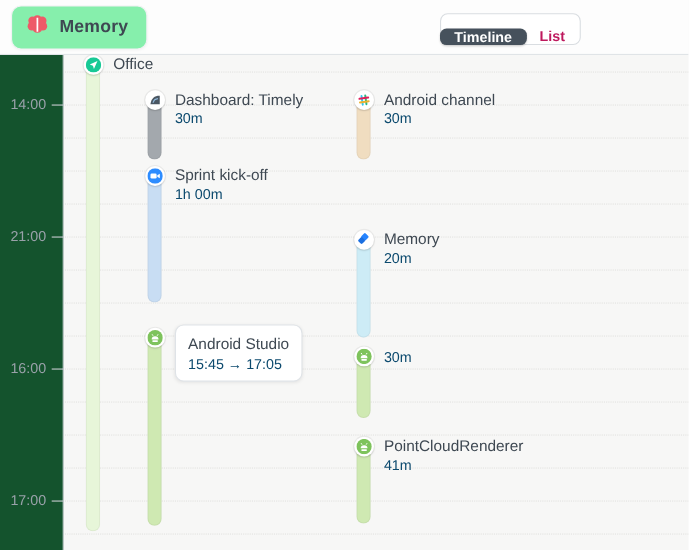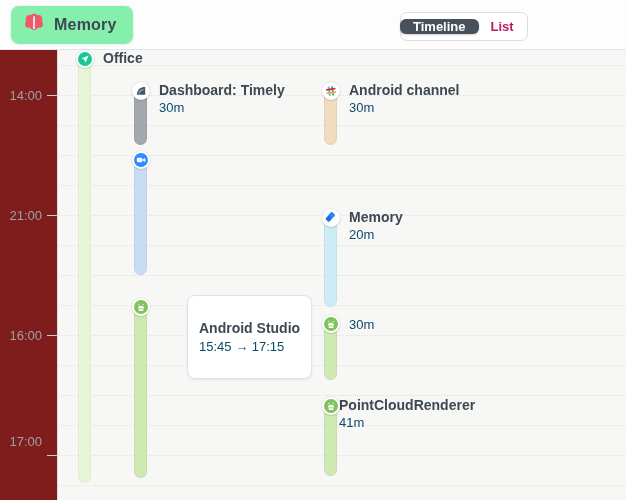--- a/index.html
+++ b/index.html
@@ -9,21 +9,21 @@
     -webkit-font-smoothing:antialiased;
   }
   
   .header{position:absolute;top:0;left:0;width:626px;height:50px;background:#fdfdfd;
           border-bottom:1px solid #e0e4e7;box-sizing:border-box;}
   .logo-card{position:absolute;left:10px;top:5px;height:40px;min-width:124px;
              background:#86efac;border:1px solid #f1f2f4;border-radius:9px;
              display:flex;align-items:center;gap:9px;padding:0 16px 0 12px;
              box-sizing:border-box;box-shadow:0 1px 2px rgba(0,0,0,0.03);}
   .app-title{font-size:16px;font-weight:700;color:#3e4852;letter-spacing:.2px;}
-  .toggle{position:absolute;left:400px;top:12px;height:27px;display:flex;align-items:center;
+  .toggle{position:absolute;left:400px;top:12px;height:27px;display:flex;align-items:flex-end;
           background:#ffffff;border:1px solid #d9dde1;border-radius:7px;}
   .toggle-btn{display:flex;align-items:center;padding:0 13px;font-size:13px;cursor:pointer;
               box-sizing:border-box;}
   .toggle-btn.active{background:#46515c;color:#ffffff;font-weight:700;border-radius:6px;
                      margin:-1px;box-shadow:0 1px 2px rgba(0,0,0,0.2);}
   .toggle-btn.inactive{color:#be185d;font-weight:600;}
   
   .tl{position:absolute;top:50px;left:0;width:626px;height:450px;background:#f7f7f6;}
   .gutter{position:absolute;left:0;top:0;width:58px;height:450px;background:#eef1f5;
           border-right:1px solid #d9dde0;box-sizing:border-box;}
@@ -32,24 +32,24 @@
   .tick{position:absolute;left:47px;width:11px;height:1px;background:#c8ccd1;}
   .gridline{position:absolute;left:59px;right:0;height:0;border-top:1px dotted #e2e2df;}
   
   .bar{position:absolute;width:13px;border-radius:7px;box-sizing:border-box;
        border:1px solid rgba(0,0,0,0.045);cursor:pointer;}
   .evicon{position:absolute;width:18px;height:18px;background:#ffffff;border-radius:50%;
           box-shadow:0 0 0 1px rgba(0,0,0,0.05),0 1px 2px rgba(0,0,0,0.10);
           display:flex;align-items:center;justify-content:center;z-index:3;}
   .evicon svg{display:block;}
   .evlabel{position:absolute;z-index:2;}
-  .evtitle{font-size:14px;font-weight:700;color:#3e4852;line-height:16px;white-space:nowrap;}
+  .evtitle{font-size:14px;font-weight:400;color:#3e4852;line-height:16px;white-space:nowrap;}
   .evsub{font-size:13px;color:#0c4a6e;line-height:15px;margin-top:2px;white-space:nowrap;}
-  .evcard{background:#ffffff;border:1px solid #dfe3e7;border-radius:8px;padding:24px 11px;
-          box-shadow:0 1px 3px rgba(0,0,0,0.07);margin-left:28px;}
+  .evcard{background:#ffffff;border:1px solid #dfe3e7;border-radius:8px;padding:8px 11px;
+          box-shadow:0 1px 3px rgba(0,0,0,0.07);}
   .evcard .evsub{margin-top:3px;}
 </style>
 </head>
 <body>
 
 <div class="header">
   <div class="logo-card">
     <span id="brain-slot"><svg width="22" height="22" viewBox="0 0 24 24">
           <g fill="#ee5a68">
             <circle cx="7.2" cy="7.5" r="4.2"></circle>
@@ -109,33 +109,37 @@
         <div class="evsub">30m</div>
       </div>
       <div class="bar" style="left: 134px; top: 103px; height: 122px; background: rgb(200, 221, 243);"></div>
       <div class="evicon" style="left: 131.5px; top: 101px;">
         <svg width="14" height="14" viewBox="0 0 14 14">
           <circle cx="7" cy="7" r="7" fill="#2d8cff"></circle>
           <rect x="2.8" y="4.7" width="5.6" height="4.6" rx="1.2" fill="#ffffff"></rect>
           <path d="M9 6.3 L11.3 4.9 L11.3 9.1 L9 7.7 Z" fill="#ffffff"></path>
         </svg>
       </div>
+      <div class="evlabel" style="left: 159px; top: 101px;">
+        <div class="evtitle">Sprint kick-off</div>
+        <div class="evsub">1h 00m</div>
+      </div>
       <div class="bar" style="left: 134px; top: 250px; height: 178px; background: rgb(207, 233, 178);"></div>
       <div class="evicon" style="left: 131.5px; top: 248px;">
         <svg width="14" height="14" viewBox="0 0 14 14">
           <circle cx="7" cy="7" r="7" fill="#7ec35c"></circle>
           <path d="M3.9 8.6 a3.1 2.9 0 0 1 6.2 0 Z" fill="#ffffff"></path>
           <line x1="5.1" y1="5.2" x2="4.3" y2="3.9" stroke="#ffffff" stroke-width="0.9"></line>
           <line x1="8.9" y1="5.2" x2="9.7" y2="3.9" stroke="#ffffff" stroke-width="0.9"></line>
           <rect x="4.4" y="9.3" width="5.2" height="1.6" rx="0.8" fill="#ffffff"></rect>
         </svg>
       </div>
       <div class="evlabel evcard" style="left: 159px; top: 245px;">
         <div class="evtitle">Android Studio</div>
-        <div class="evsub">15:45 → 17:15</div>
+        <div class="evsub">15:45 → 17:05</div>
       </div>
       <div class="bar" style="left: 324px; top: 34px; height: 61px; background: rgb(240, 221, 192);"></div>
       <div class="evicon" style="left: 321.5px; top: 32px;">
         <svg width="14" height="14" viewBox="0 0 14 14" style="transform:rotate(-8deg)">
           <rect x="4.3" y="2.1" width="1.8" height="9.8" rx="0.9" fill="#36c5f0"></rect>
           <rect x="7.7" y="2.1" width="1.8" height="9.8" rx="0.9" fill="#2eb67d"></rect>
           <rect x="2.1" y="4.3" width="9.8" height="1.8" rx="0.9" fill="#e01e5a"></rect>
           <rect x="2.1" y="7.7" width="9.8" height="1.8" rx="0.9" fill="#ecb22e"></rect>
         </svg>
       </div>
@@ -170,28 +174,28 @@
       <div class="bar" style="left: 324px; top: 349px; height: 77px; background: rgb(207, 233, 178);"></div>
       <div class="evicon" style="left: 321.5px; top: 347px;">
         <svg width="14" height="14" viewBox="0 0 14 14">
           <circle cx="7" cy="7" r="7" fill="#7ec35c"></circle>
           <path d="M3.9 8.6 a3.1 2.9 0 0 1 6.2 0 Z" fill="#ffffff"></path>
           <line x1="5.1" y1="5.2" x2="4.3" y2="3.9" stroke="#ffffff" stroke-width="0.9"></line>
           <line x1="8.9" y1="5.2" x2="9.7" y2="3.9" stroke="#ffffff" stroke-width="0.9"></line>
           <rect x="4.4" y="9.3" width="5.2" height="1.6" rx="0.8" fill="#ffffff"></rect>
         </svg>
       </div>
-      <div class="evlabel" style="left: 339px; top: 347px;">
+      <div class="evlabel" style="left: 349px; top: 347px;">
         <div class="evtitle">PointCloudRenderer</div>
         <div class="evsub">41m</div>
       </div>
     </div>
-  <div class="gutter" id="gutter" style="background: #7f1d1d;">
+  <div class="gutter" id="gutter" style="background: #14532d;">
       <div class="time-label" style="top: 45px;">14:00</div>
       <div class="tick" style="top: 45px;"></div>
       <div class="time-label" style="top: 165px;">21:00</div>
       <div class="tick" style="top: 165px;"></div>
       <div class="time-label" style="top: 285px; text-align: right;">16:00</div>
       <div class="tick" style="top: 285px;"></div>
-      <div class="time-label" style="top: 391px;">17:00</div>
+      <div class="time-label" style="top: 405px;">17:00</div>
       <div class="tick" style="top: 405px;"></div>
     </div>
 </div>
 
 </body></html>

